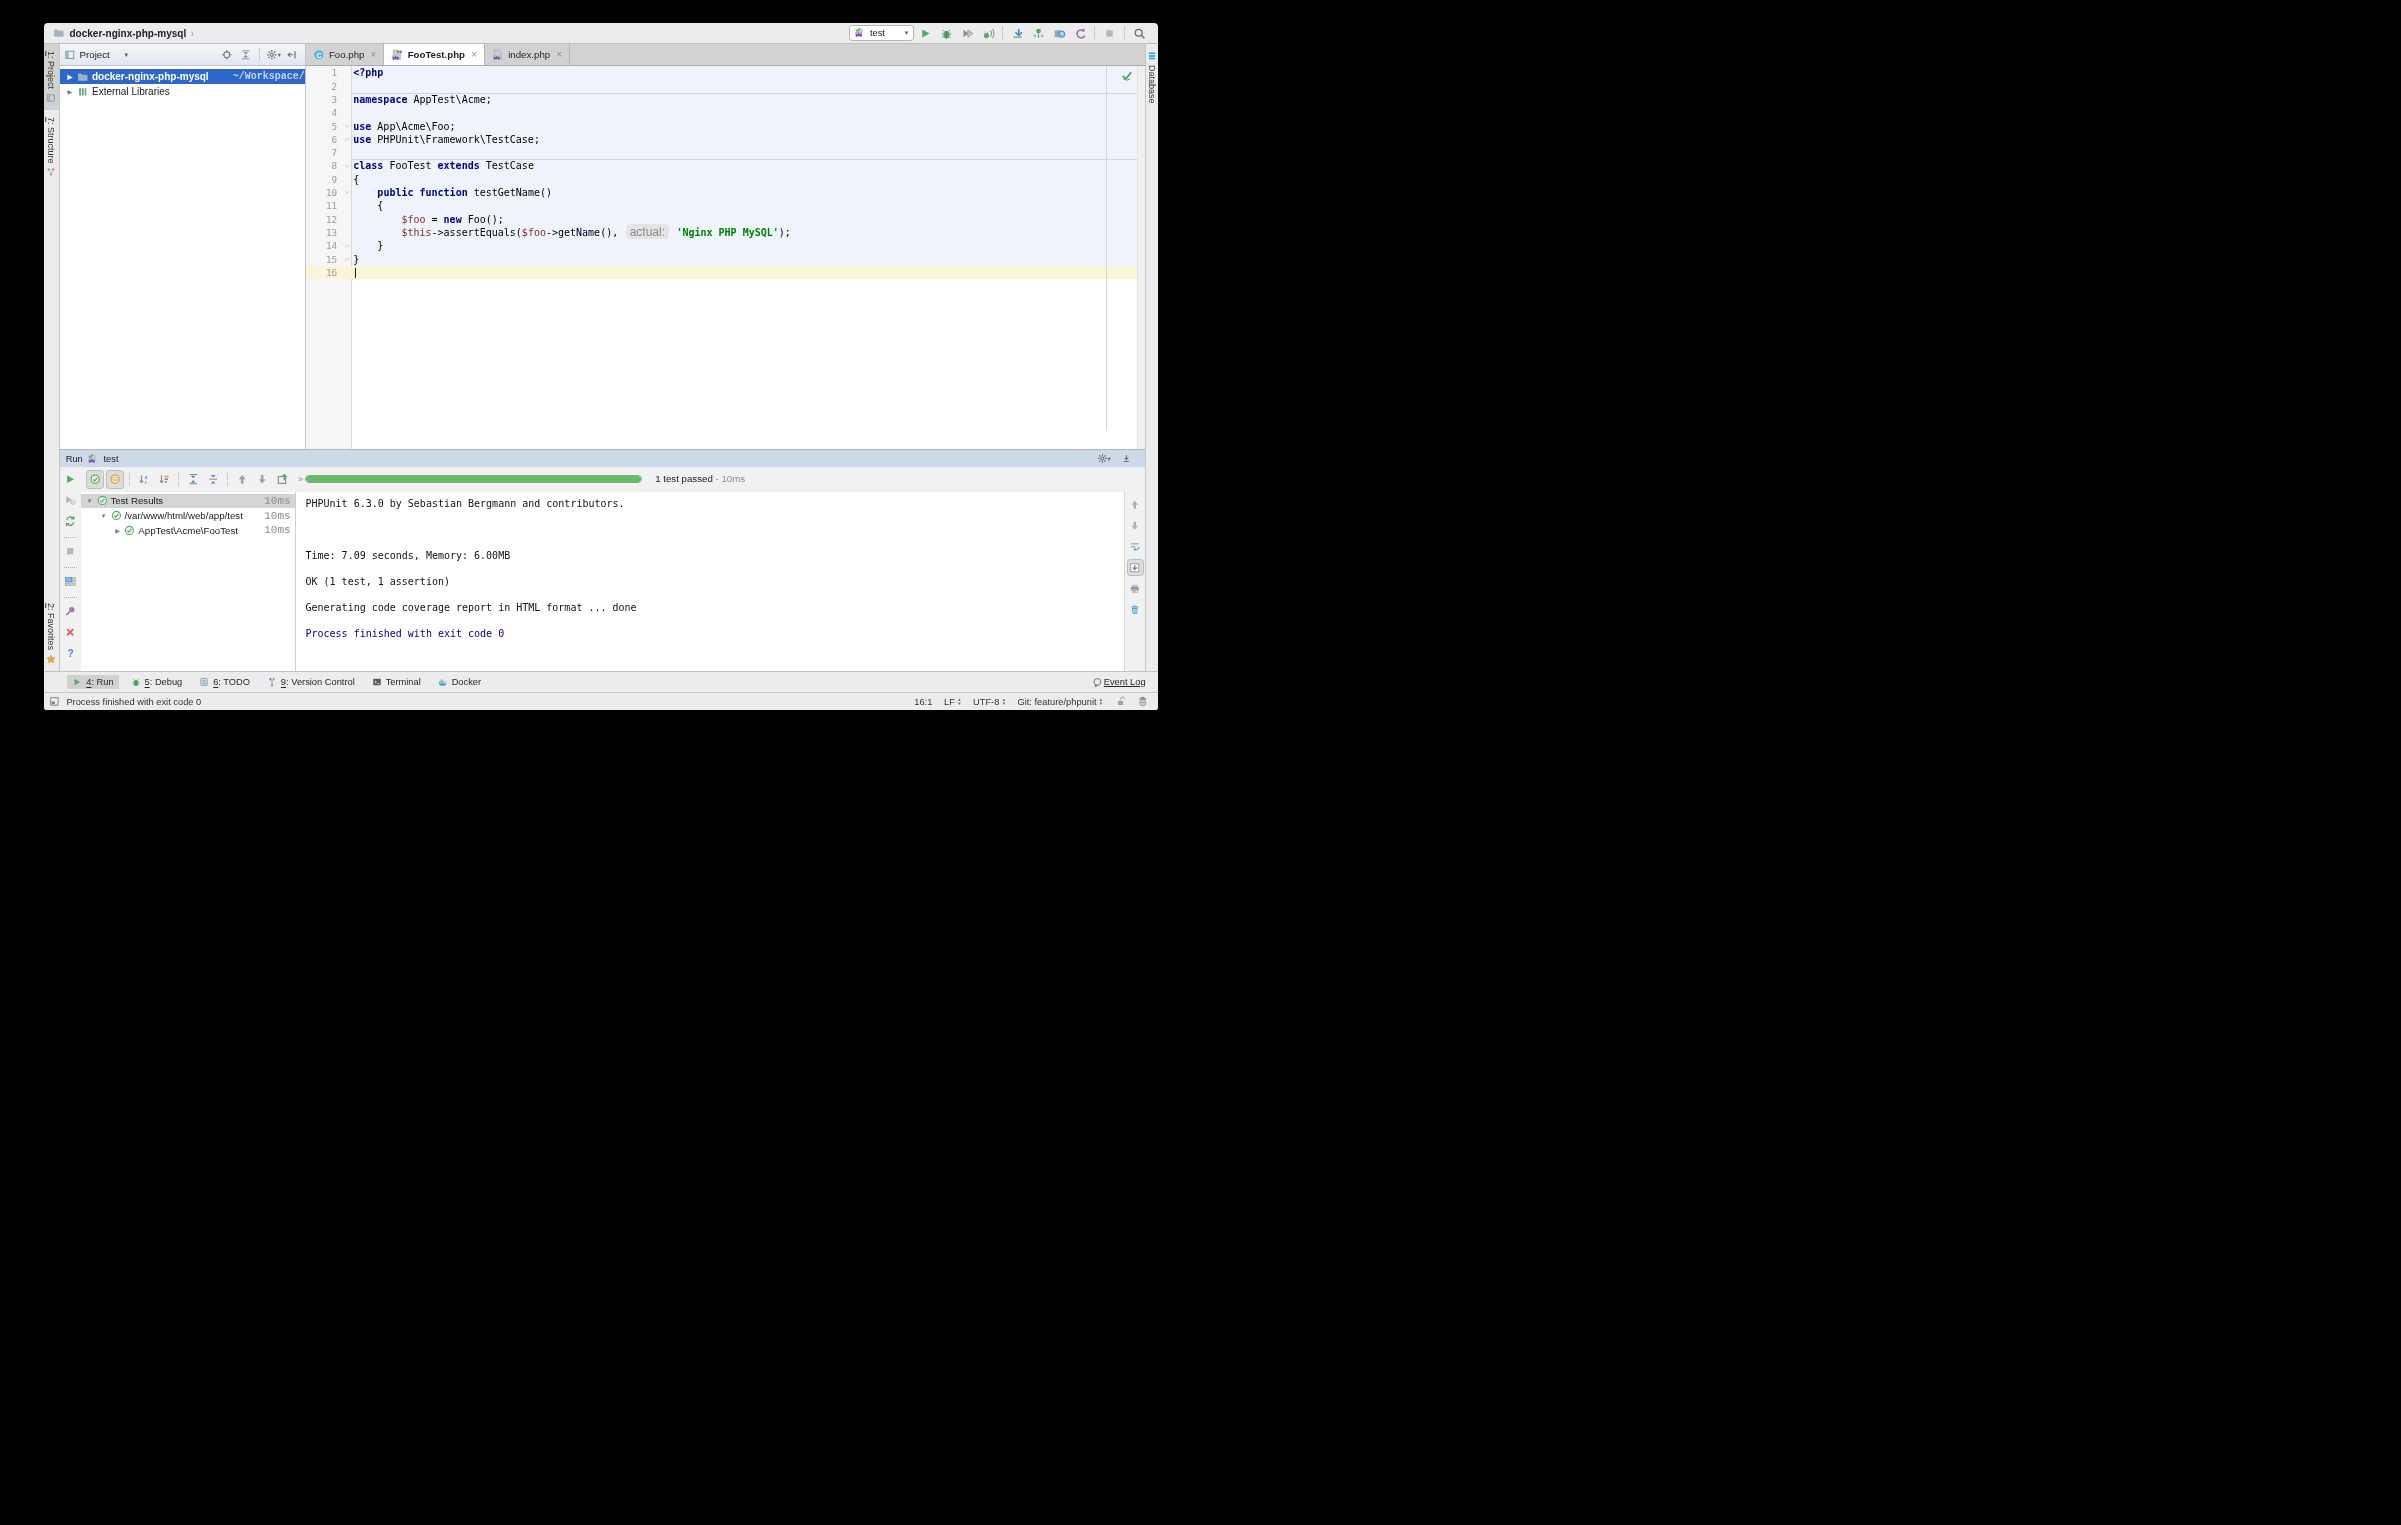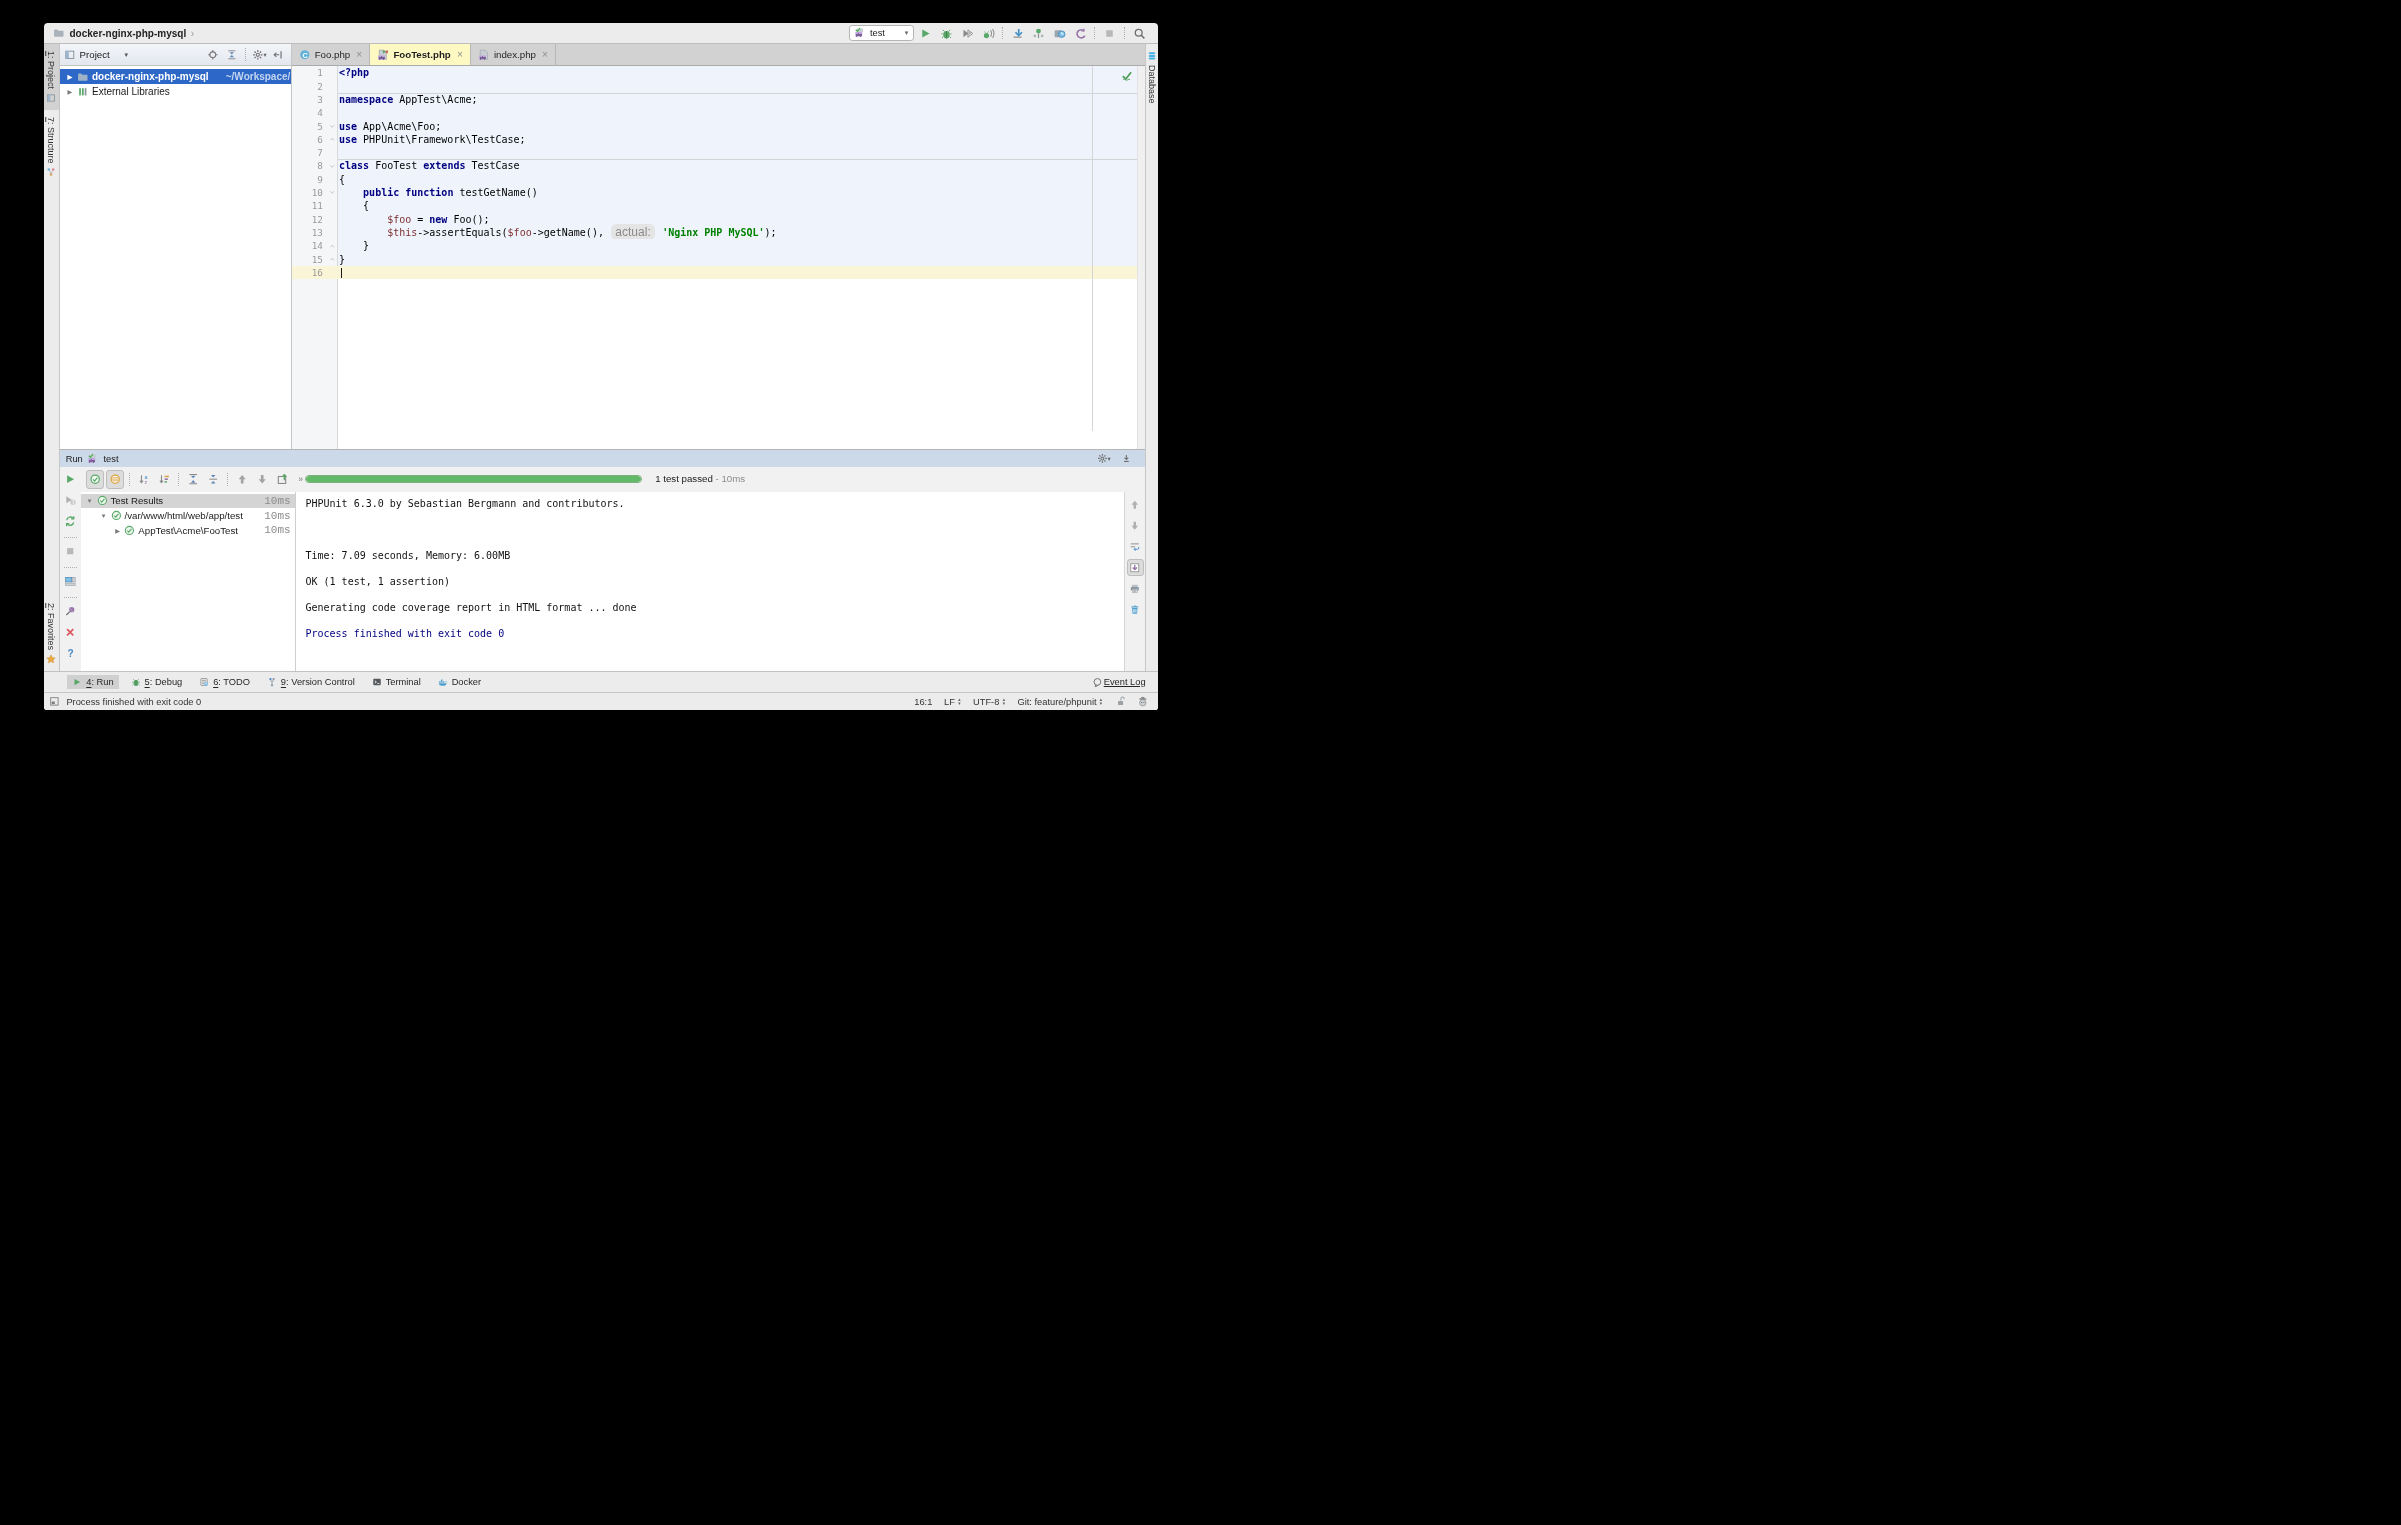--- a/index.html
+++ b/index.html
@@ -51,27 +51,27 @@
   .pheader { flex:0 0 22.4px; background:linear-gradient(#f3f5f9,#e3e7ee); border-bottom:0.8px solid #c4c4c4;
              display:flex; align-items:center; padding:0 4.6px; gap:3.9px; font-size:9.7px; color:#1a1a1a; }
   .pheader .dd { color:#555; font-size:7px; margin-left:10.8px; }
   .pheader .grow { flex:1; }
   .hicon { width:16.2px; height:16.2px; display:flex; align-items:center; justify-content:center; }
   .ptree { padding-top:2.3px; font-size:10px; }
   .prow { height:15.5px; display:flex; align-items:center; padding-left:6.2px; gap:3.1px; white-space:nowrap; overflow:hidden; color:#1a1a1a; }
   .prow .tarrow { font-size:6.2px; color:#7a7a7a; flex:0 0 8.5px; text-align:center; }
   .prow.selected { background:#2d68c8; color:#fff; font-weight:bold; }
   .prow.selected .tarrow { color:#fff; }
-  .prow .pdetail { color:#c3d4f0; font-weight:bold; margin-left:14px; }
+  .prow .pdetail { color:#c3d4f0; font-weight:bold; margin-left:21px;font-family:Liberation Mono, monospace; }
 
   
   .editor { flex:1; display:flex; flex-direction:column; min-width:0; }
   .tabs { flex:0 0 22.4px; background:#d2d2d2; border-bottom:0.8px solid #ababab; display:flex; align-items:stretch; }
   .tab { display:flex; align-items:center; gap:4.6px; padding:0 7px; font-size:9.7px; color:#1f1f1f; border-right:0.8px solid #b8b8b8; }
-  .tab.active { background:#fef9c3; }
+  .tab.active { background:#ffffff; }
   .tab .close { color:#8f8f8f; font-size:10px; margin-left:1.5px; }
   .code-wrap { flex:1; position:relative; background:#fff; overflow:hidden; font-family:"DejaVu Sans Mono",monospace; }
   .gutter-bg { position:absolute; left:0; top:0; bottom:0; width:46px; background:#f5f6f7; border-right:0.8px solid #d9d9d9; }
   .scroll-track { position:absolute; right:0; top:0; bottom:0; width:8.5px; background:#f0f0f0; border-left:0.8px solid #e2e2e2; }
   .lines { position:relative; }
   .cline { display:flex; height:13.3px; line-height:13.3px; font-size:10px; white-space:pre; position:relative; }
   .cline .ln { flex:0 0 36px; text-align:right; padding-right:4.6px; color:#9a9a9a; font-size:9.3px; }
   .cline .fold { flex:0 0 10px; display:flex; align-items:center; justify-content:center; }
   .cline .codetext { flex:1; padding-left:1.5px; }
   .cline.bg-blue .codetext { background:#eff4fc; }

